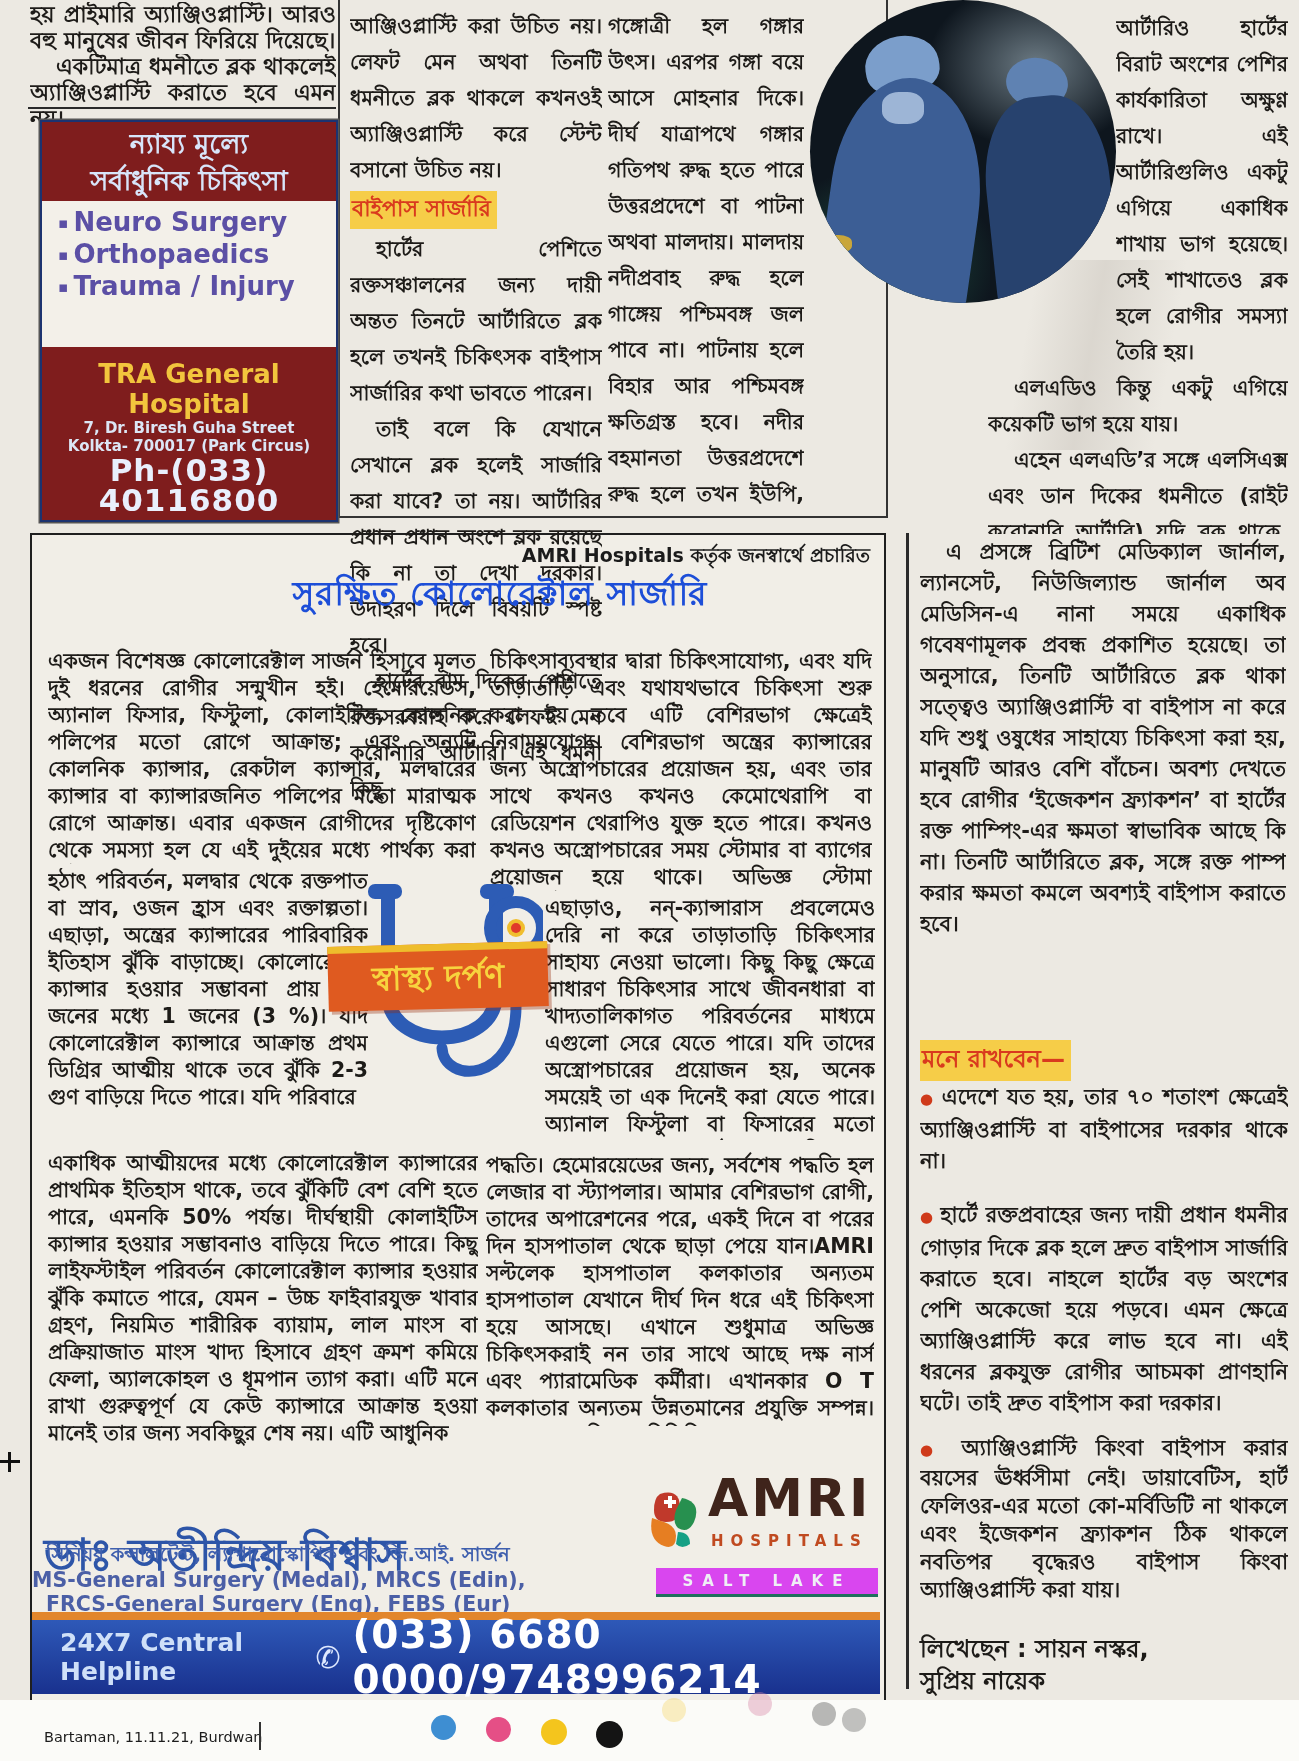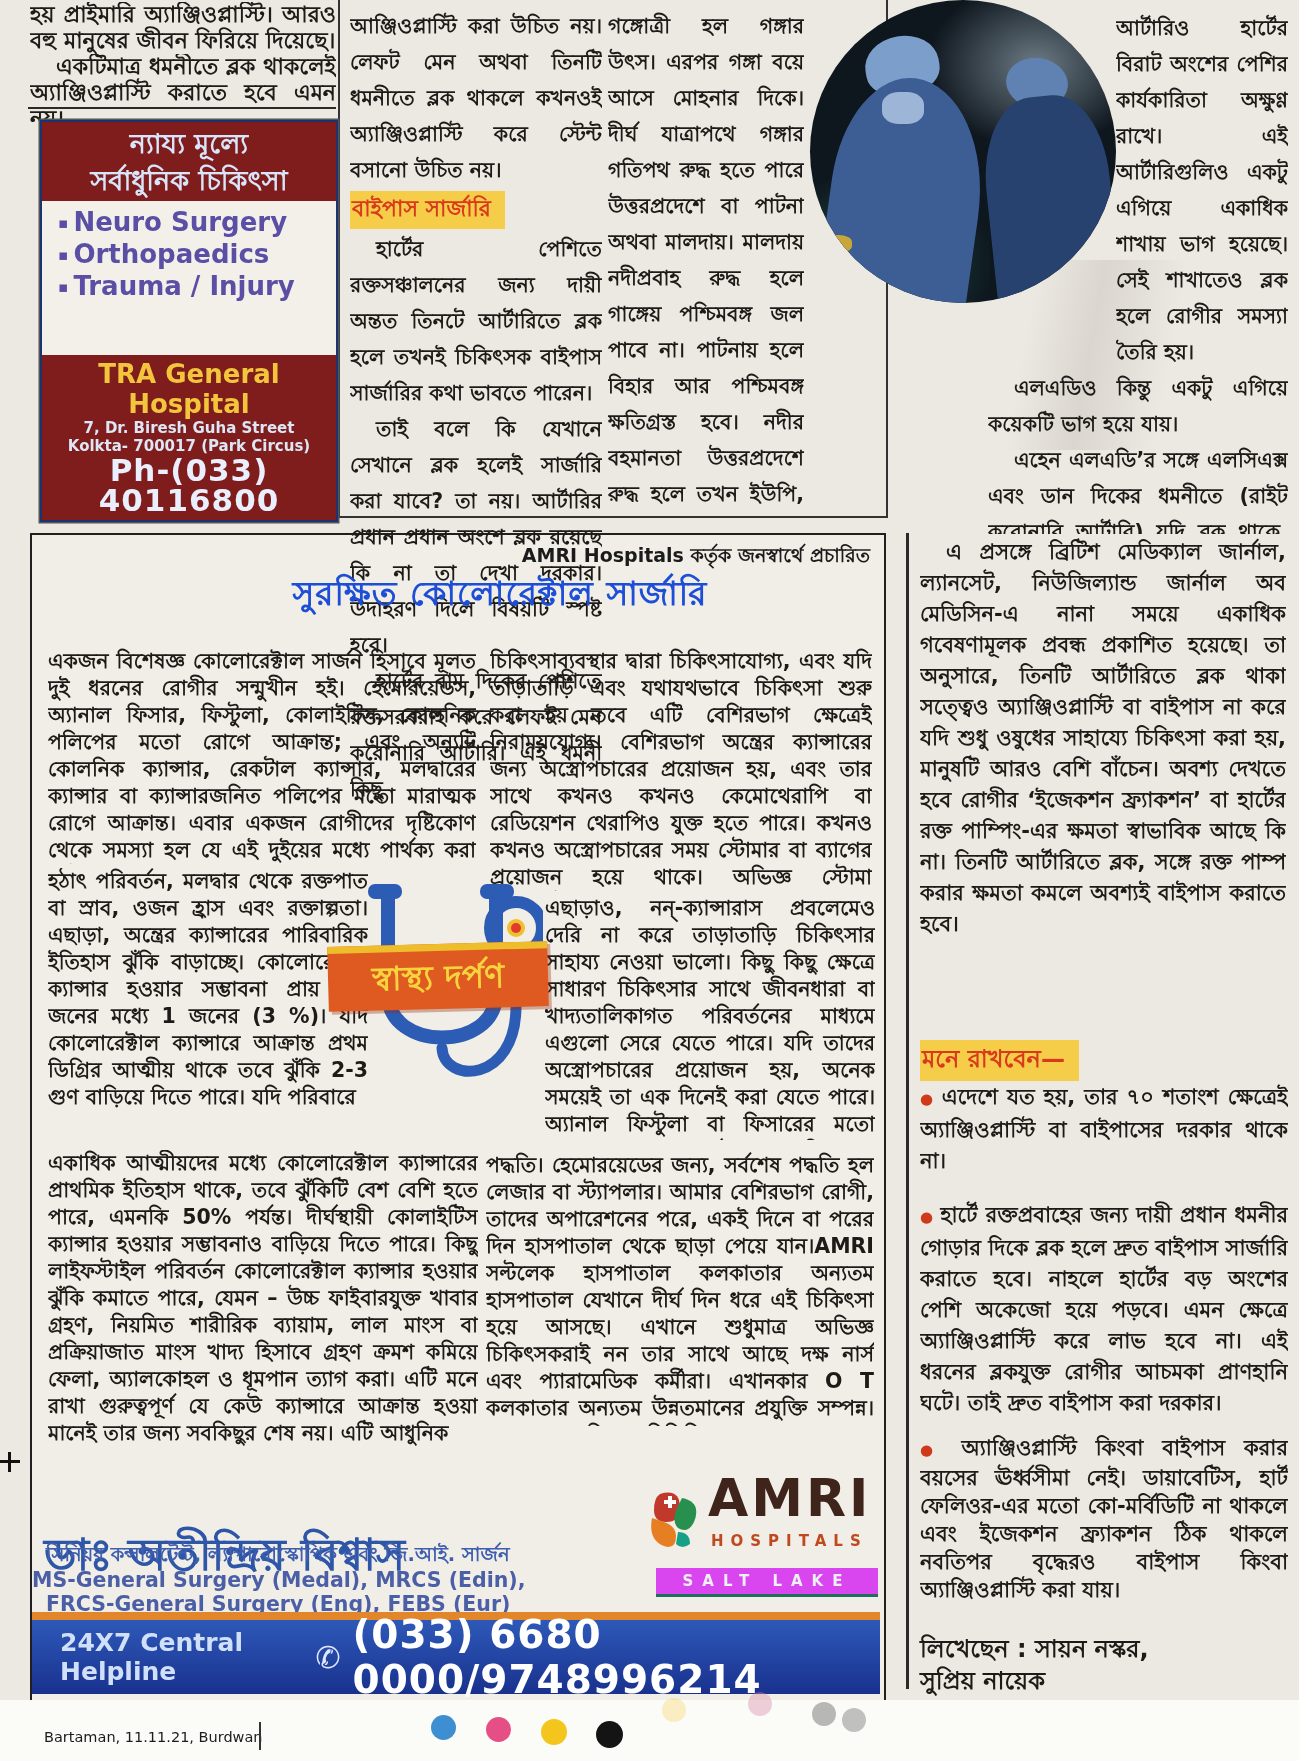--- a/index.html
+++ b/index.html
@@ -15,21 +15,21 @@
   .ad{border:2px solid #1c3370;box-shadow:0 0 0 1.5px #555;background:#f3f0e9;z-index:3;}
   .ad-band{background:#7f1d1d;text-align:center;}
   .ad-h{color:#d8e5fa;font-size:27px;font-weight:bold;line-height:37px;}
   .ad-item{color:#5b4fa5;font-size:26px;font-weight:bold;line-height:31px;padding-left:8px;}
   .ad-item::before{content:"▪ ";font-size:15px;vertical-align:3px;}
   .ad-bn{color:#3c62b4;font-size:27px;font-weight:bold;line-height:31px;text-align:center;white-space:pre-line;}
   .ad-name{color:#f2c53d;font-size:26px;font-weight:bold;line-height:30px;text-align:center;}
   .ad-addr{color:#dce6f5;font-size:15px;font-weight:bold;line-height:18px;text-align:center;}
   .ad-ph{color:#e9effc;font-size:31px;font-weight:bold;line-height:30px;text-align:center;letter-spacing:1px;}
   
-  .redhead{display:inline-block;color:#d93a1e;font-size:22px;font-weight:bold;background:#f6cd48;padding:0 14px 1px 2px;}
+  .redhead{display:inline-block;color:#d93a1e;font-size:22px;font-weight:bold;background:#f6cd48;padding:0 6px 1px 2px;}
   .title{color:#1d4ed8;font-size:33px;font-weight:bold;text-align:center;letter-spacing:1px;}
   .attr{font-size:19px;color:#1b1b1b;font-weight:600;text-align:right;}
   .bullet::before{content:"\25CF  ";color:#cf3a1a;font-size:15px;}
   
   .banner{position:absolute;background:#df5a20;border-top:7px solid #eebd2c;transform:rotate(-1.5deg);
           box-shadow:3px 3px 0 rgba(150,40,10,.35);text-align:center;z-index:4;}
   .banner span{color:#f7d43e;font-size:33px;font-weight:bold;line-height:54px;}
   
   .amri-name{color:#3f241b;font-size:52px;font-weight:bold;letter-spacing:3px;line-height:52px;}
   .amri-sub{color:#c04a20;font-size:15px;font-weight:bold;letter-spacing:7px;}
@@ -65,21 +65,21 @@
   <div class="abs ad" style="left:40px;top:120px;width:294px;height:398px;">
     <div class="ad-band" style="padding:3px 0 2px;">
       <div class="ad-h">ন্যায্য মূল্যে</div>
       <div class="ad-h">সর্বাধুনিক চিকিৎসা</div>
     </div>
     <div style="padding:6px 8px 2px;">
       <div class="ad-item">Neuro Surgery</div>
       <div class="ad-item">Orthopaedics</div>
       <div class="ad-item">Trauma / Injury</div>
     </div>
-    <div class="ad-band" style="position:absolute;left:0;right:0;bottom:0;padding:4px 0 5px;">
+    <div class="ad-band" style="position:absolute;left:0;right:0;bottom:0;padding:12px 0 5px;">
       <div class="ad-name">TRA General Hospital</div>
       <div class="ad-addr">7, Dr. Biresh Guha Street</div>
       <div class="ad-addr">Kolkta- 700017 (Park Circus)</div>
       <div class="ad-ph">Ph-(033) 40116800</div>
     </div>
   </div>
 
   <div class="abs" style="left:338px;top:-4px;width:546px;height:520px;border:2px solid #333;border-top:none;"></div>
 
   <div class="abs txt" style="left:350px;top:8px;width:252px;">

